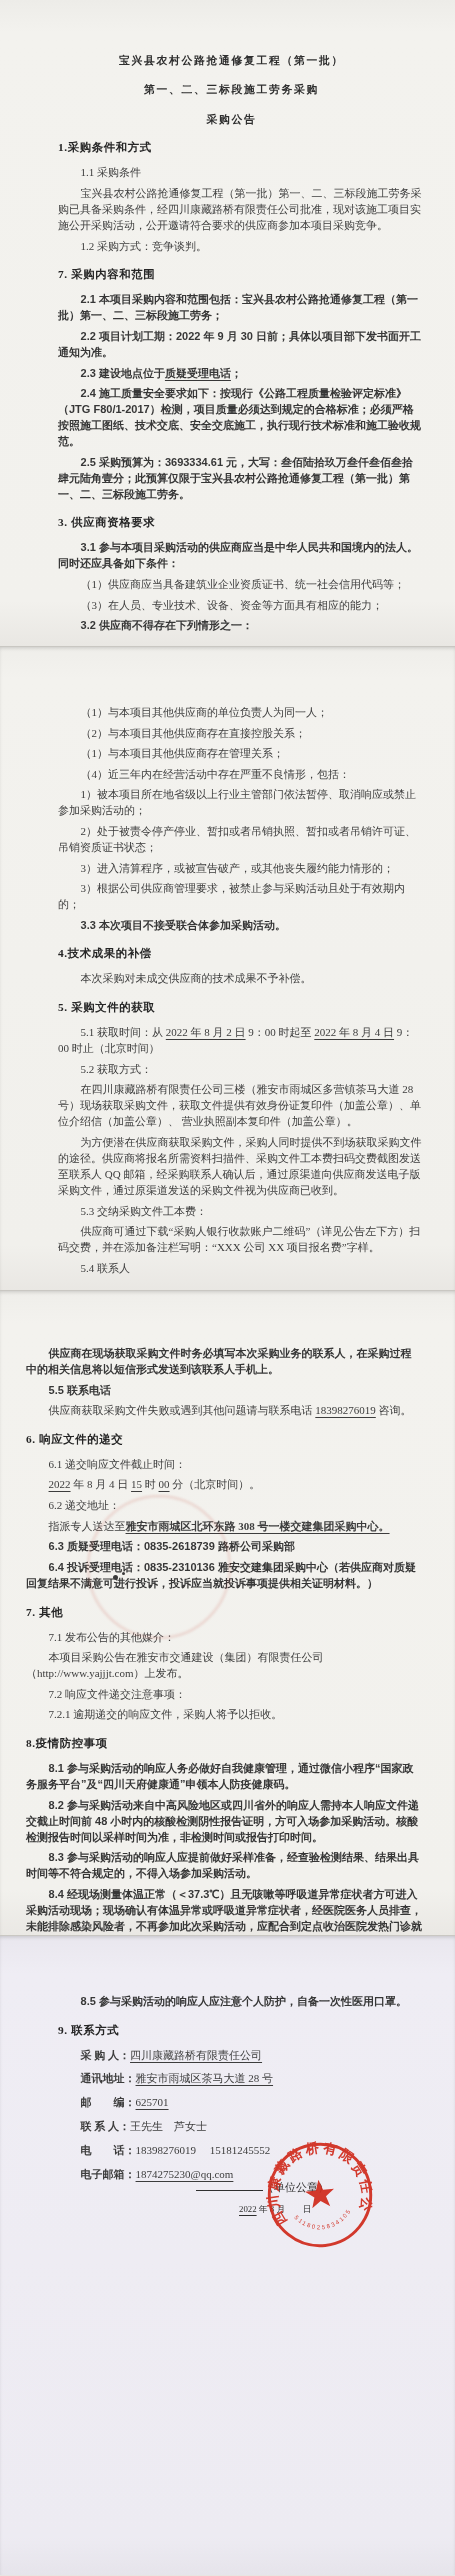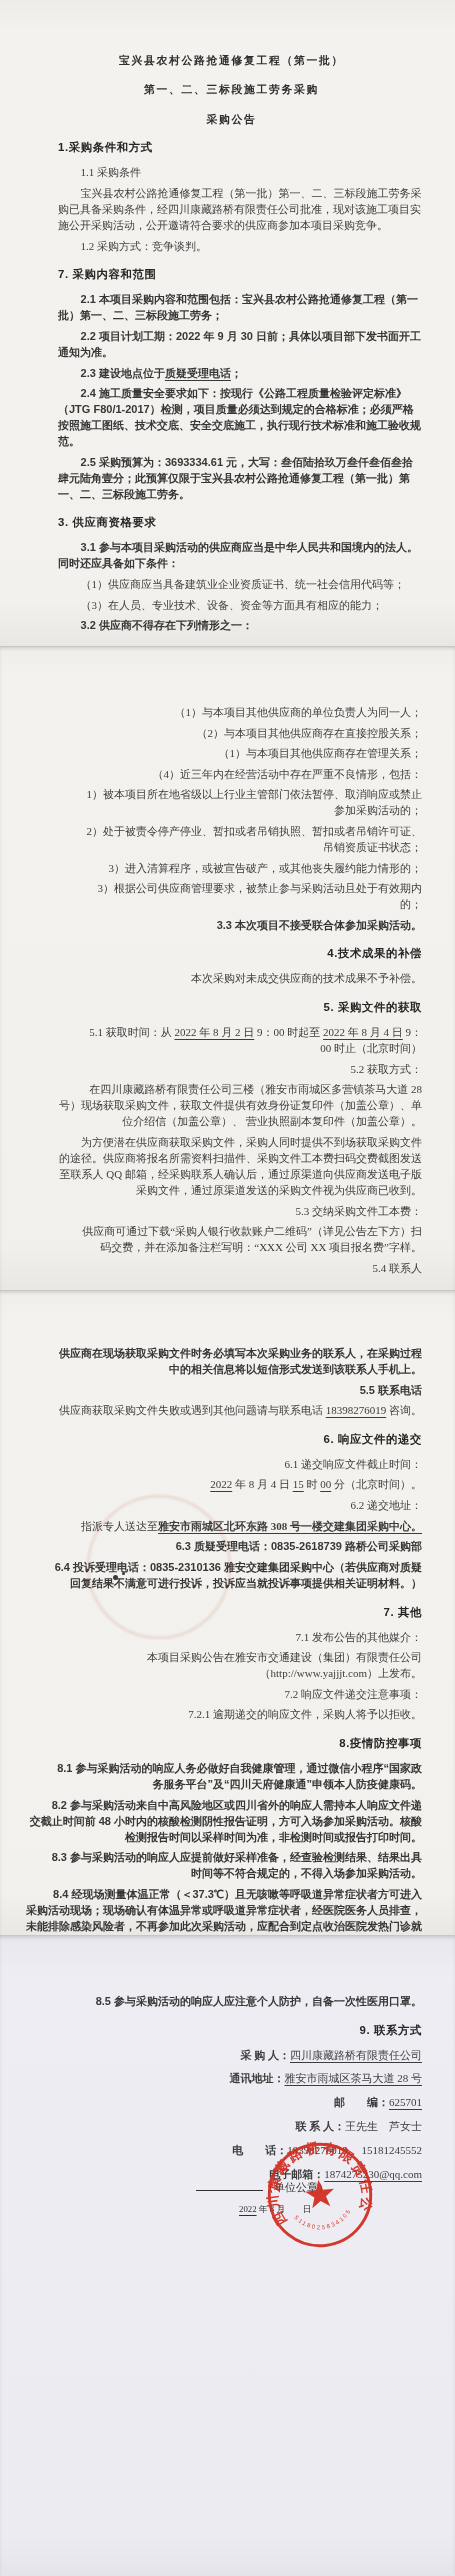--- a/index.html
+++ b/index.html
@@ -1,32 +1,32 @@
 <!DOCTYPE html>
 <html style="font-size:9px"><head>
 <meta charset="utf-8">
 <style>
   html,body{margin:0;padding:0;width:455px;background:#e7e5e1;
     font-family:"Liberation Serif","DejaVu Serif",serif;color:#3d3d3d;}
   .doc{width:455px;}
   .page{width:455px;box-sizing:border-box;position:relative;overflow:hidden;}
-  .page + .page{border-top:1.1px solid #c9c7c2;box-shadow:inset 0 2.3px 4px -1.7px rgba(0,0,0,.20);text-align:right;}
+  .page + .page{border-top:1.1px solid #c9c7c2;box-shadow:inset 0 2.3px 4px -1.7px rgba(0,0,0,.20);}
   .page-1{height:646px;padding:54px 33px 0 58px;
     background:linear-gradient(180deg,#edece8,#f3f2ee 5%,#f2f1ed 93%,#e9e7e3);}
   .page-2{height:644px;padding:57px 33px 0 58px;
     background:linear-gradient(180deg,#efeeea,#f3f2ee 5%,#f1f0ec 93%,#e9e7e3);}
   .page-3{height:645px;padding:54px 33px 0 26px;
     background:linear-gradient(180deg,#efeeea,#f3f2ee 5%,#f2f1ed 93%,#eae8e4);}
   .page-4{height:640px;padding:57px 33px 4px 58px;
     background:linear-gradient(180deg,#e9e7ee,#efedf4 6%,#edebf2 94%,#e6e4eb);}
   .blk{color:#3d3d3d;}
   .blk.title{font-family:"Liberation Sans",sans-serif;font-weight:700;font-size:10.8px;
     letter-spacing:1.7px;text-align:center;color:#2e2e2e;margin:0 0 15.4px;margin-left:-17px;text-indent:0;}
   .blk.title.last{margin-bottom:12px;}
-  .blk.h{font-family:Liberation Sans, sans-serif;font-weight:700;font-size:11.4px;
+  .blk.h{font-family:Liberation Serif, serif;font-weight:700;font-size:11.4px;
     color:#262626;margin:13.7px 0 9px;letter-spacing:0.6px;text-indent:0;}
   .blk.p{font-size:11px;line-height:16px;margin:0 0 4.6px;text-indent:2.05em;}
   .blk.p.sb{font-family:"Liberation Sans",sans-serif;font-weight:600;color:#373737;}
   .blk.p.contact{line-height:17px;margin-bottom:6.8px;}
   .u{text-decoration:underline;text-underline-offset:2.8px;text-decoration-thickness:0.6px;}
   .b{font-weight:700;}
   
   .ghost-stamp{position:absolute;left:87px;top:204px;width:140px;height:140px;
     border:2.3px solid rgba(190,62,48,.16);border-radius:50%;filter:blur(0.9px);
     box-shadow:inset 0 0 0 1.1px rgba(190,62,48,.05);pointer-events:none;}

